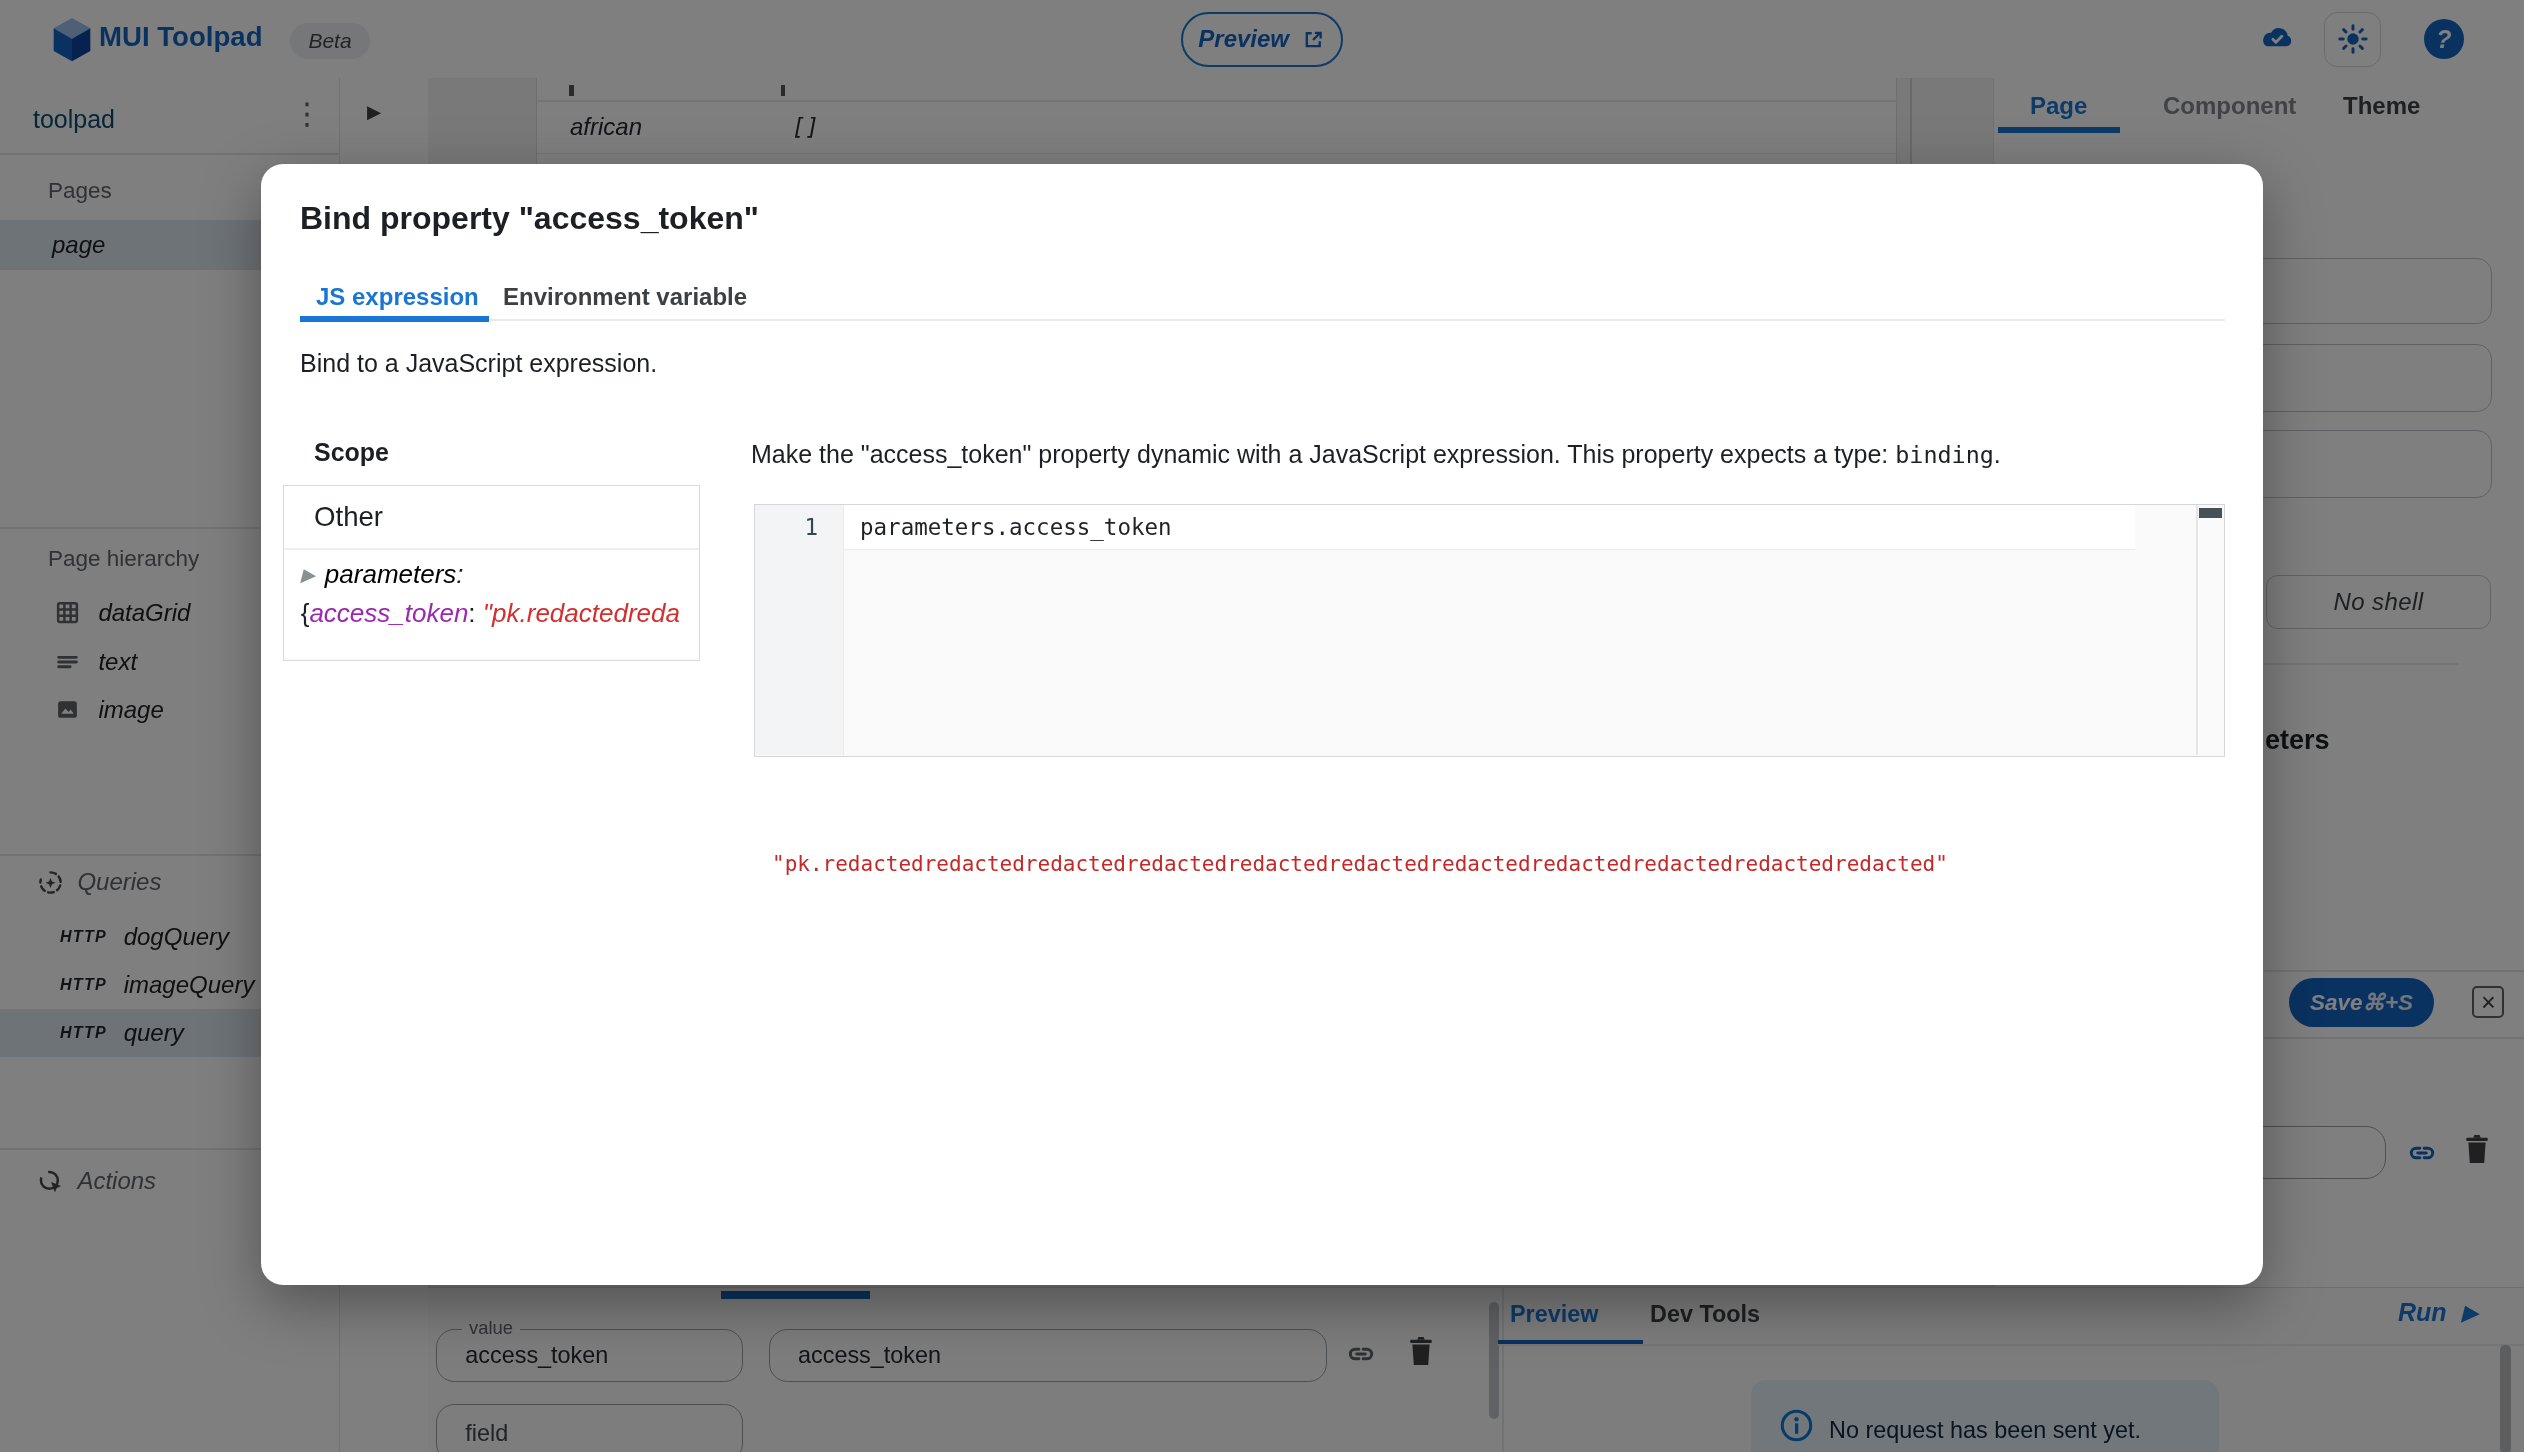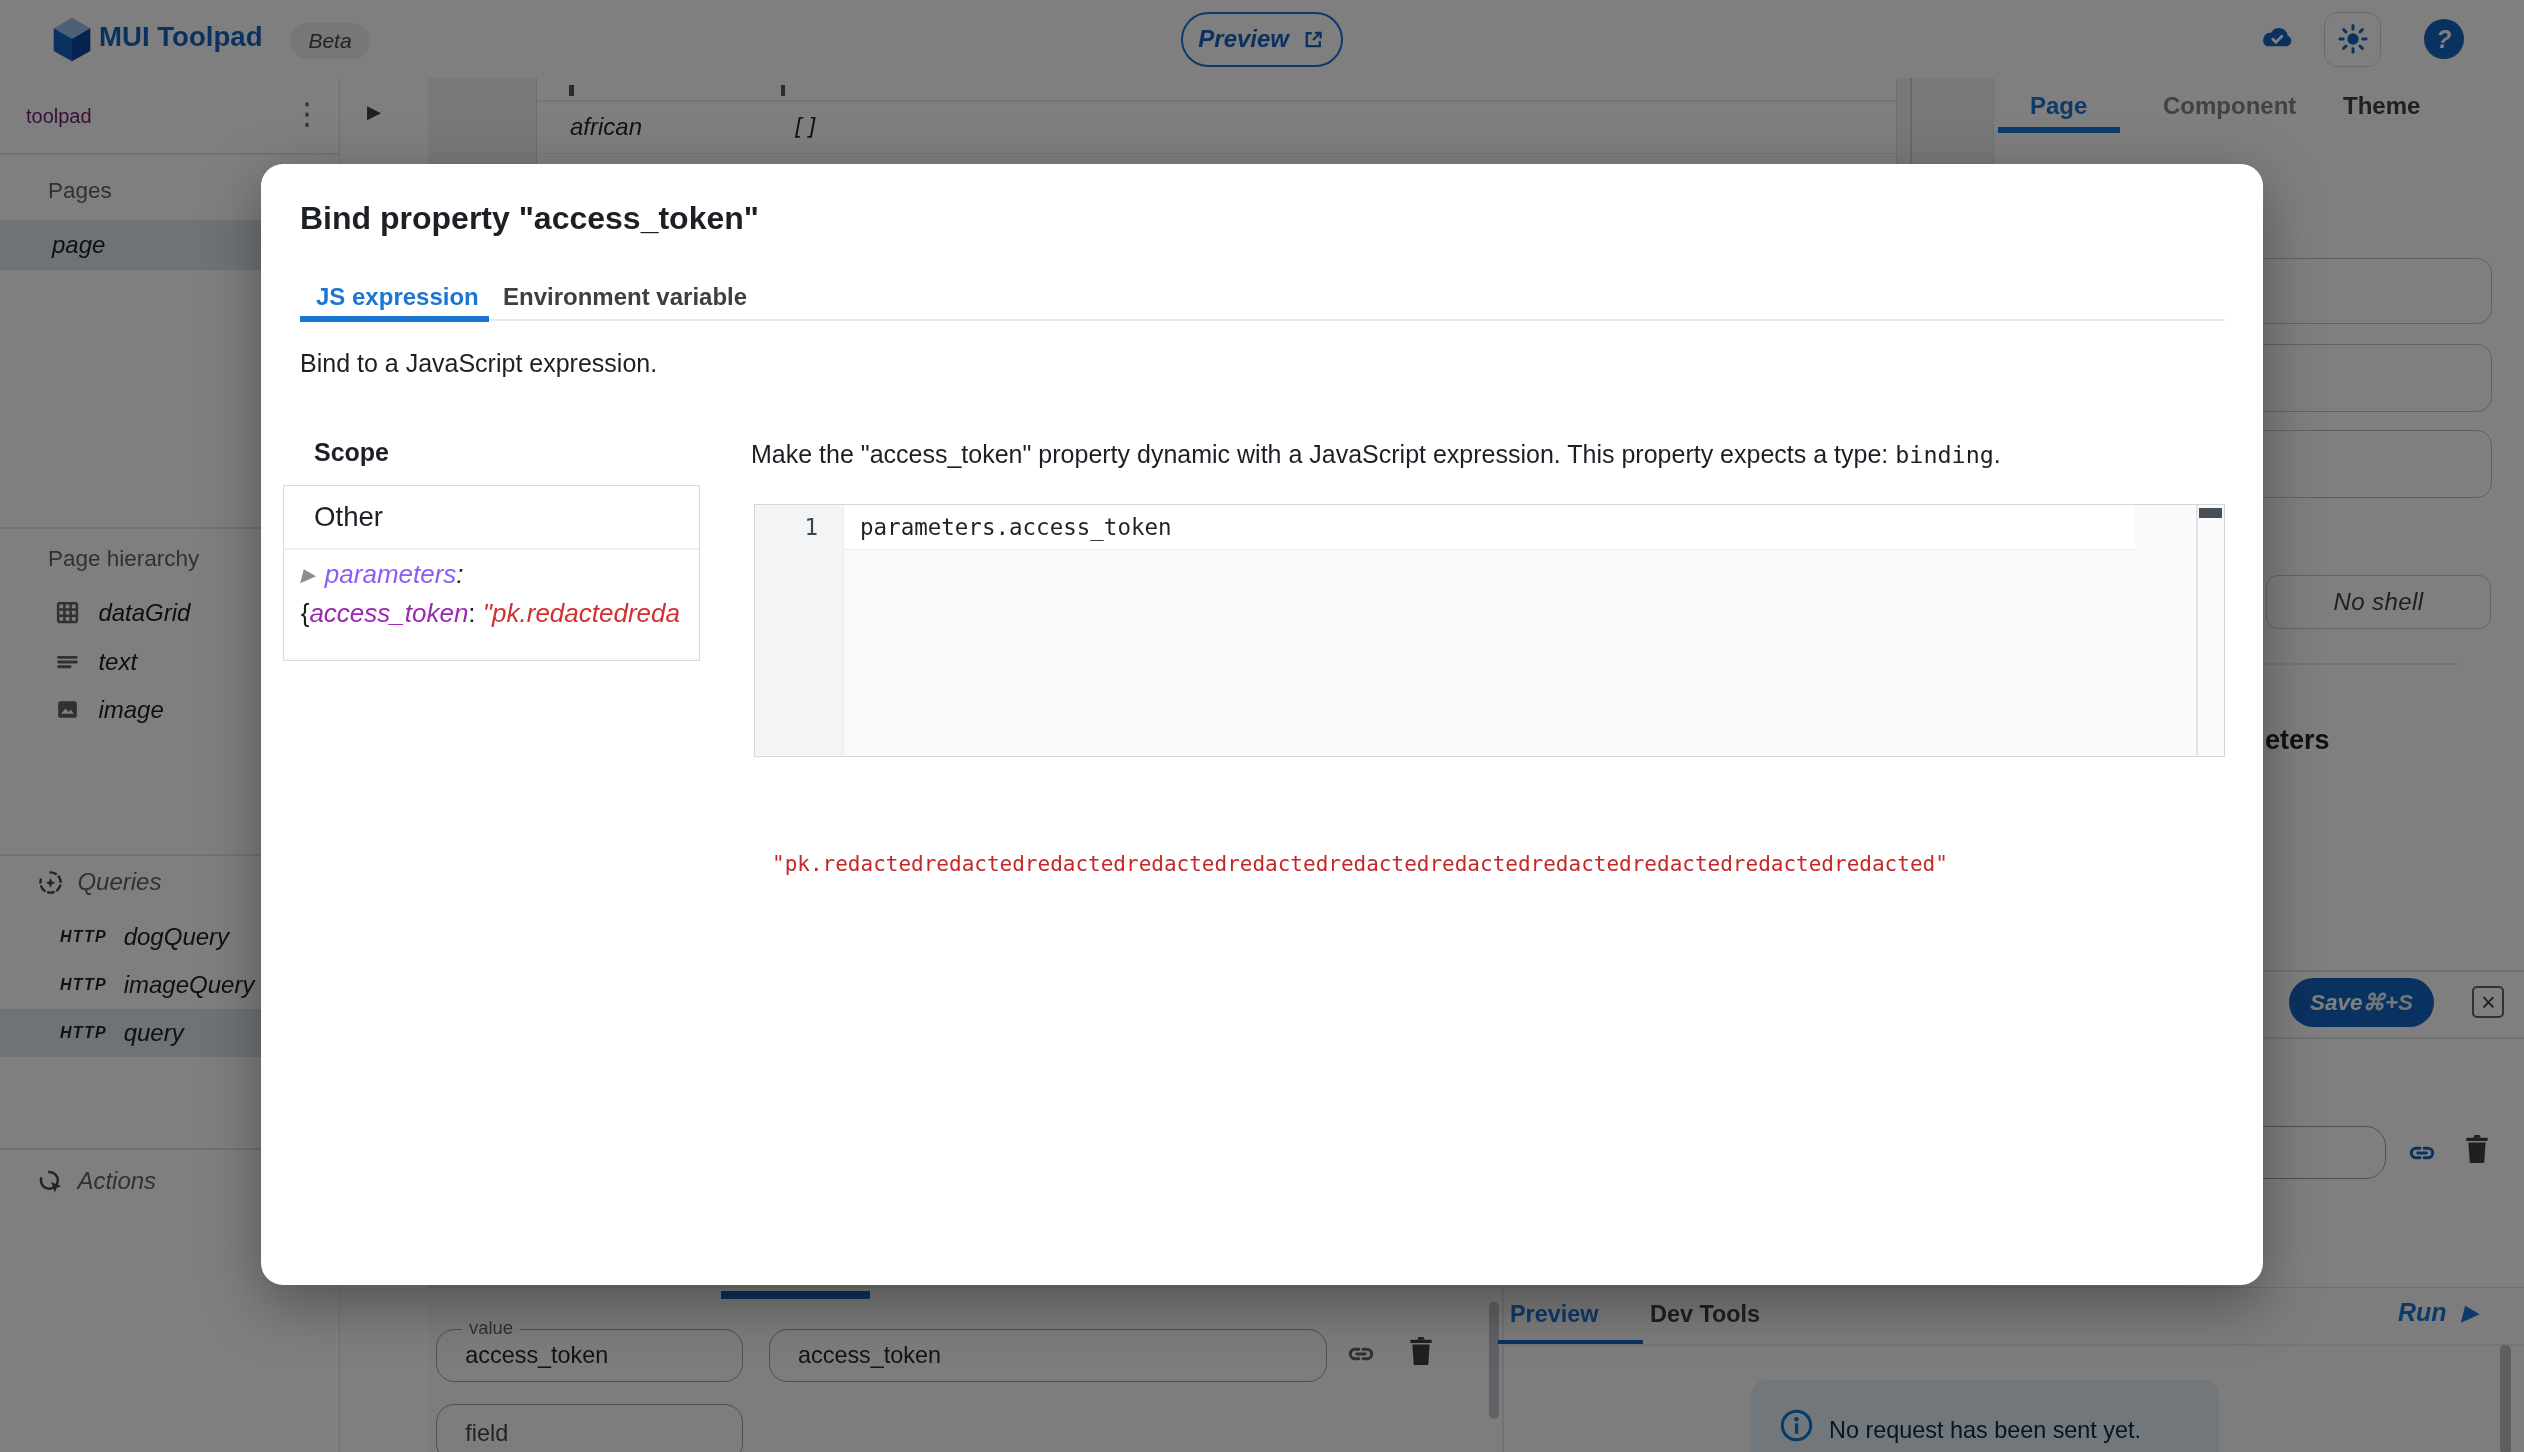--- a/index.html
+++ b/index.html
@@ -74,21 +74,21 @@
           </g>
         </svg>
       </span>
     </span>
     <span class="abs flex" style="left:2424px;top:19px;width:40px;height:40px;border-radius:50%;background:#1565c0;justify-content:center;cursor:pointer;">
       <span style="color:#fff;font-size:25px;font-weight:bold;">?</span>
     </span>
   </div>
 
   <div class="abs" style="left:0;top:78px;width:340px;height:1375px;background:#fff;border-right:1.7px solid #e3e5e8;box-sizing:border-box;">
-    <span class="abs" style="left:26px;top:27px;font-size:20px;color:#701a75;">toolpad</span>
+    <span class="abs" style="left:33px;top:27px;font-size:25px;color:#0c4a6e;">toolpad</span>
     <span class="abs" style="left:292px;top:18.4px;font-size:30px;color:#5f6368;cursor:pointer;">⋮</span>
     <div class="hr" style="left:0;top:75px;width:340px;"></div>
 
     <span class="abs seclabel" style="left:48px;top:100px;">Pages</span>
     <div class="abs flex selrow" style="left:0;top:142px;width:340px;height:50px;cursor:pointer;">
       <span class="item-label" style="margin-left:52px;">page</span>
     </div>
 
     <div class="hr" style="left:0;top:449px;width:340px;"></div>
     <span class="abs seclabel" style="left:48px;top:468px;">Page hierarchy</span>
@@ -283,21 +283,21 @@
 
     <span class="abs" style="left:39px;top:185px;font-size:25px;color:#1c2025;">Bind to a JavaScript expression.</span>
 
     <span class="abs" style="left:53px;top:274px;font-size:25px;font-weight:600;color:#1c2025;">Scope</span>
     <div class="abs" style="left:22px;top:321px;width:417px;height:176px;border:1.7px solid #d7dade;background:#fff;box-sizing:border-box;overflow:hidden;">
       <span class="abs" style="left:30px;top:15px;font-size:27.6px;color:#1c2025;">Other</span>
       <div class="hr" style="left:0;top:62px;width:417px;background:#eceef0;"></div>
       <div class="abs flex" style="left:16.7px;top:73px;gap:10px;white-space:nowrap;cursor:pointer;">
         <span style="font-size:18.4px;color:#8a8f94;">▶</span>
         <span style="font-size:26px;">
-          <span style="color:#8b5cf6;">parameters</span><span style="color:#1c2025;">:</span>
+          <span style="color:#000000;">parameters</span><span style="color:#1c2025;">:</span>
         </span>
       </div>
       <div class="abs" style="left:16.7px;top:112px;white-space:nowrap;font-size:26px;font-style:italic;">
         <span style="color:#1c2025;font-style:normal;">{</span><span style="color:#9c27b0;">access_token</span><span style="color:#1c2025;font-style:normal;">:</span>
         <span style="color:#d32f2f;">"pk.redactedreda</span>
       </div>
       <div class="abs" style="left:0;top:172px;width:417px;height:28px;background:#fafafa;">
         <div style="position:absolute;left:8.3px;top:6.7px;width:169px;height:14px;background:#b6b9bd;border-radius:7.5px;"></div>
       </div>
     </div>

